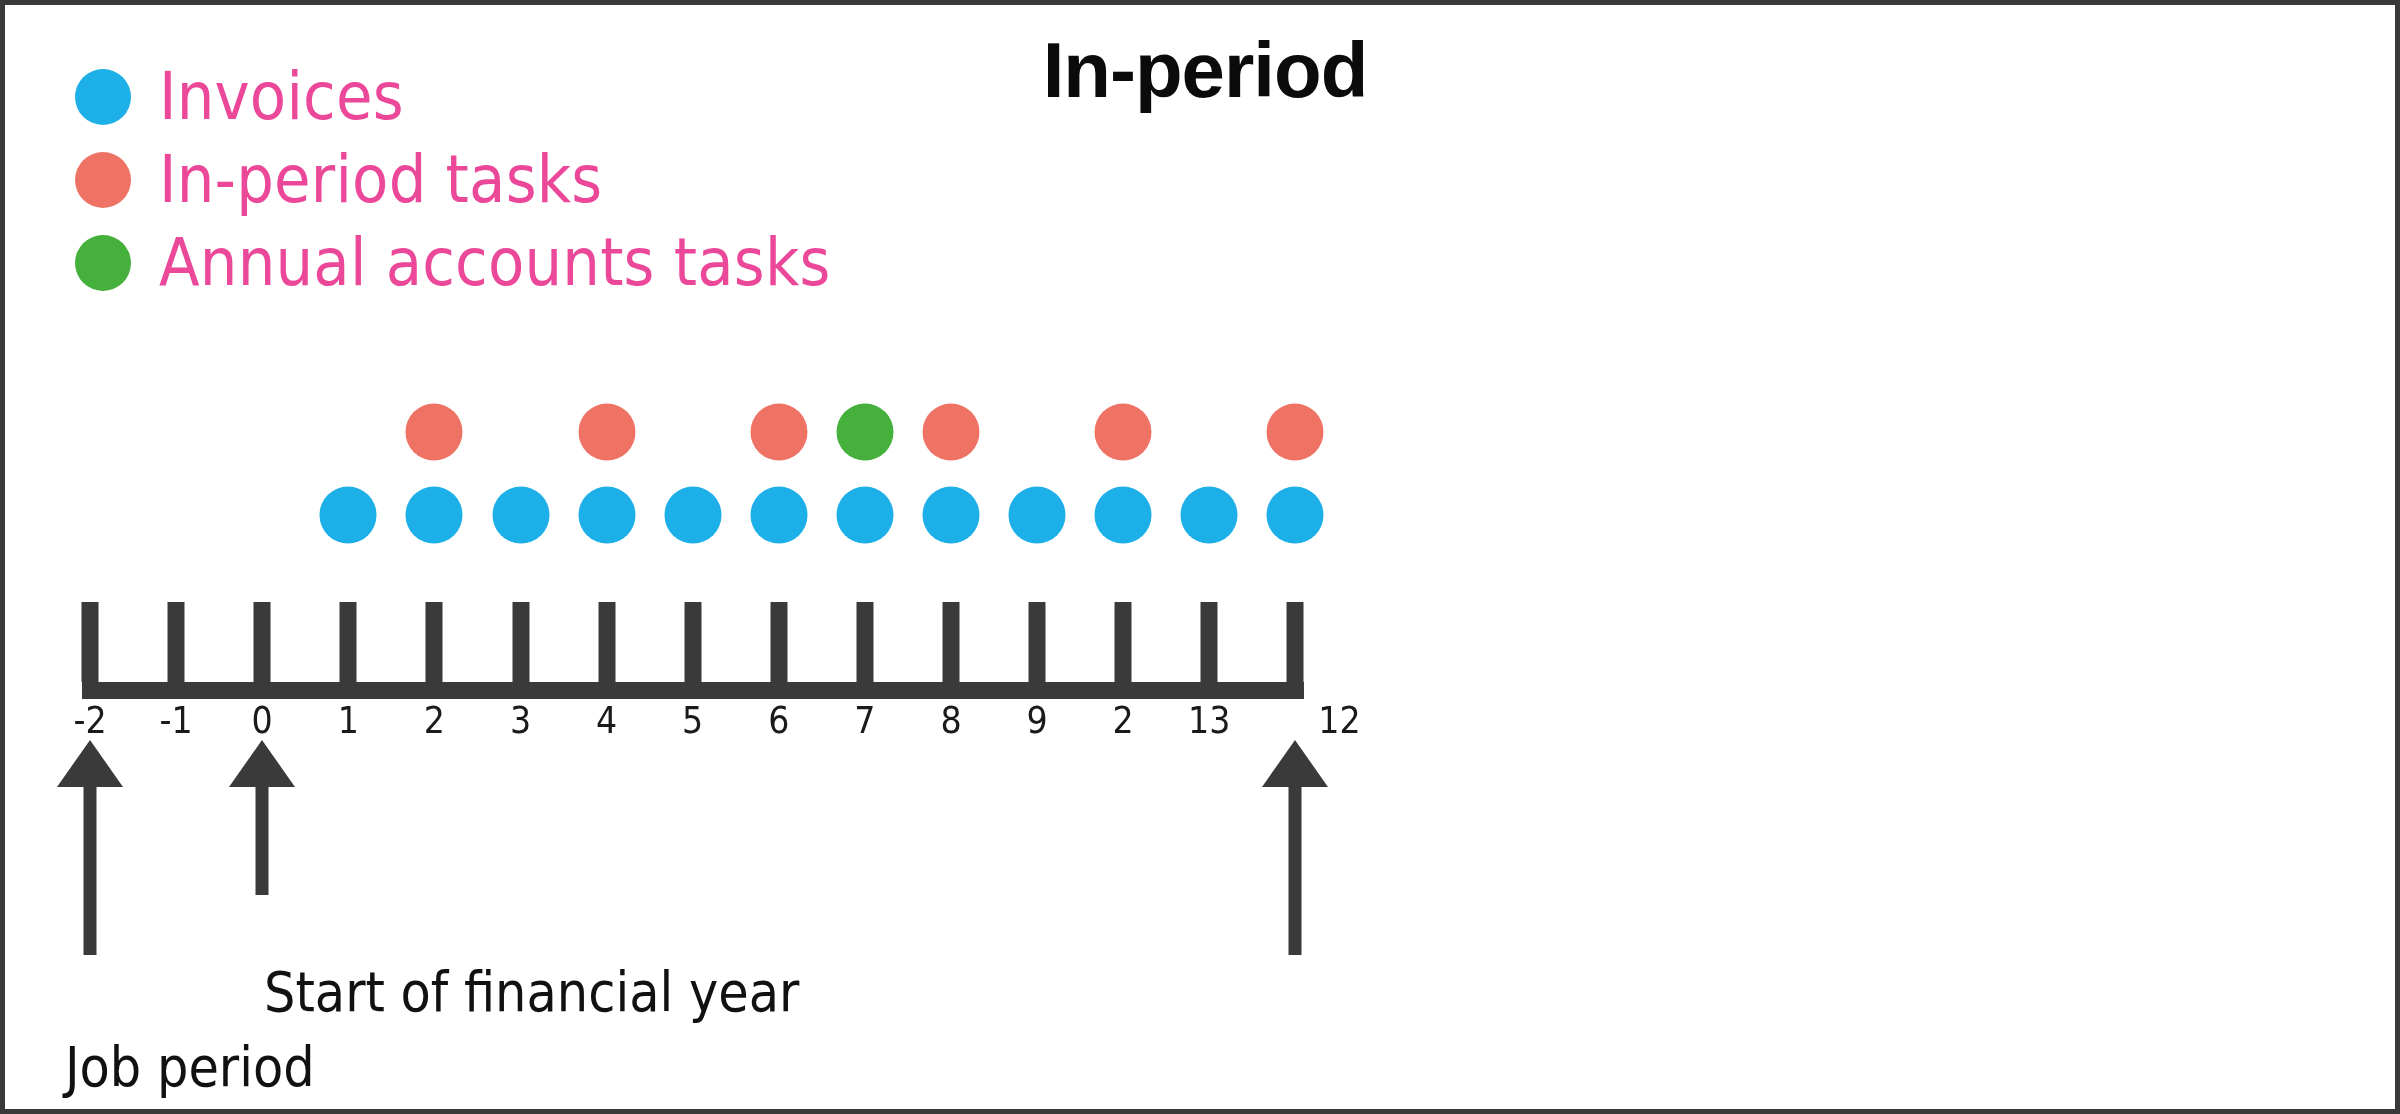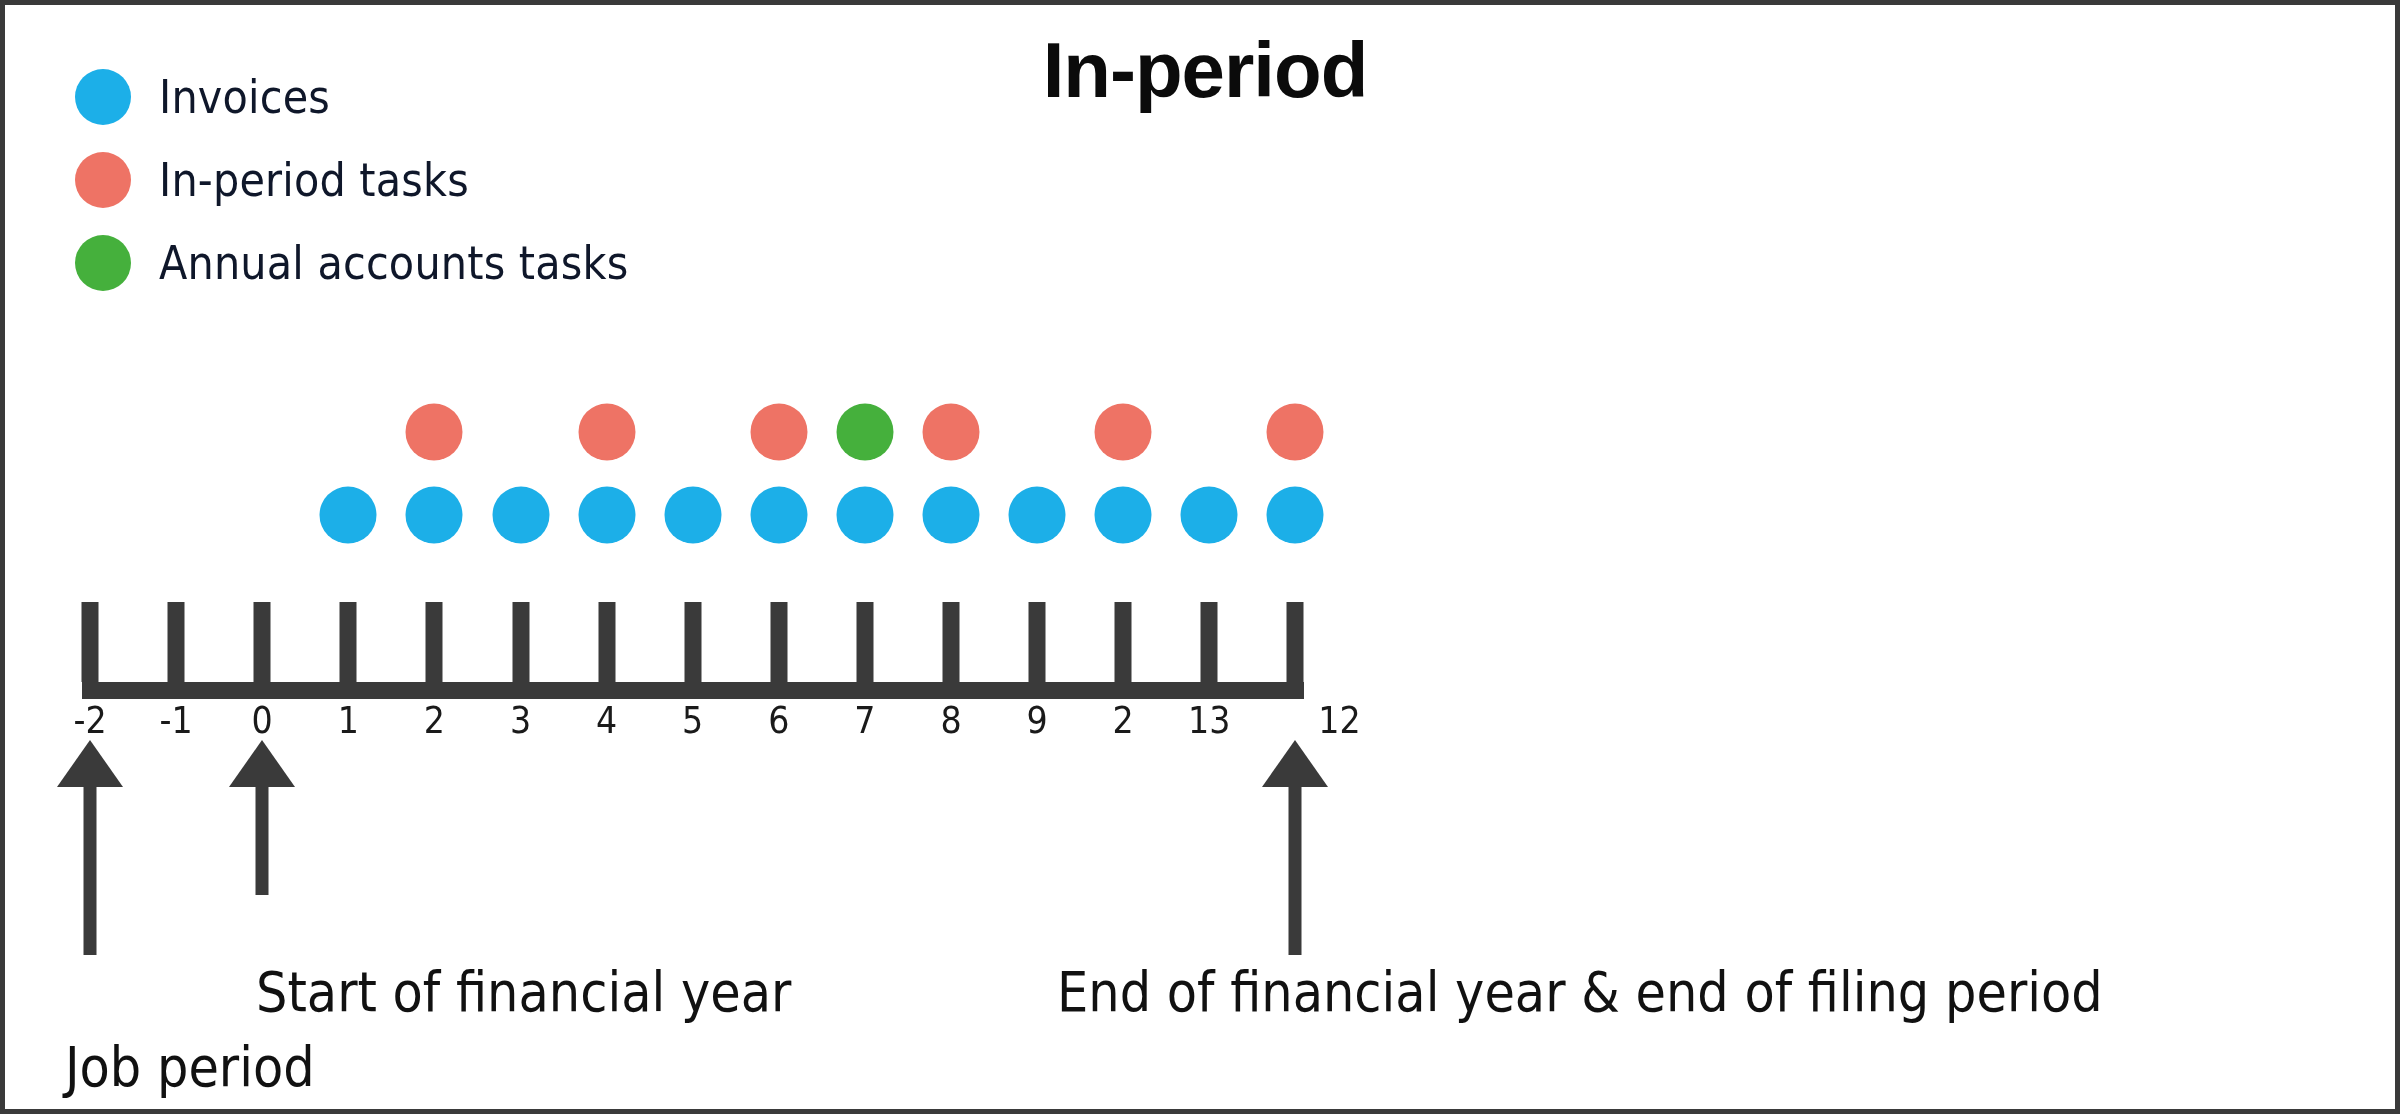--- a/index.html
+++ b/index.html
@@ -33,23 +33,23 @@
     height: 83px;
   }
   .legend-swatch {
     width: 56px;
     height: 56px;
     border-radius: 50%;
     flex: 0 0 auto;
   }
   .legend-label {
     margin-left: 28px;
-    font-size: 46px;
+    font-size: 66px;
     line-height: 1;
-    color: #0f172a;
+    color: #ec4899;
     letter-spacing: 0.2px;
     white-space: nowrap;
   }
 
   
   #chart-title {
     position: absolute;
     left: 0;
     top: 20px;
     width: 2400px;
@@ -204,21 +204,20 @@
       <div class="dot" style="background: rgb(69, 176, 60); left: 859.9px; top: 427px;"></div>
       <div class="anno-arrow" style="left: 85px; top: 735px; width: 70px; height: 215px;">
         <div class="arrow-shaft" style="top: 45px; height: 170px;"></div>
         <div class="arrow-head"></div>
       </div>
       <div class="anno-text" style="left: 60px; top: 1035px;">Job period</div>
       <div class="anno-arrow" style="left: 257.2px; top: 735px; width: 70px; height: 155px;">
         <div class="arrow-shaft" style="top: 45px; height: 110px;"></div>
         <div class="arrow-head"></div>
       </div>
-      <div class="anno-text" style="left: 251px; top: 960px;">Start of financial year</div>
+      <div class="anno-text" style="left: 259px; top: 960px;">Start of financial year</div>
       <div class="anno-arrow" style="left: 1290.4px; top: 735px; width: 70px; height: 215px;">
         <div class="arrow-shaft" style="top: 45px; height: 170px;"></div>
         <div class="arrow-head"></div>
       </div>
-      <div class="anno-text" style="left: 1052px; top: 960px;">End of financial year &amp; end of filing period</div>
     </div>
 
 </div>
 
 </body></html>

